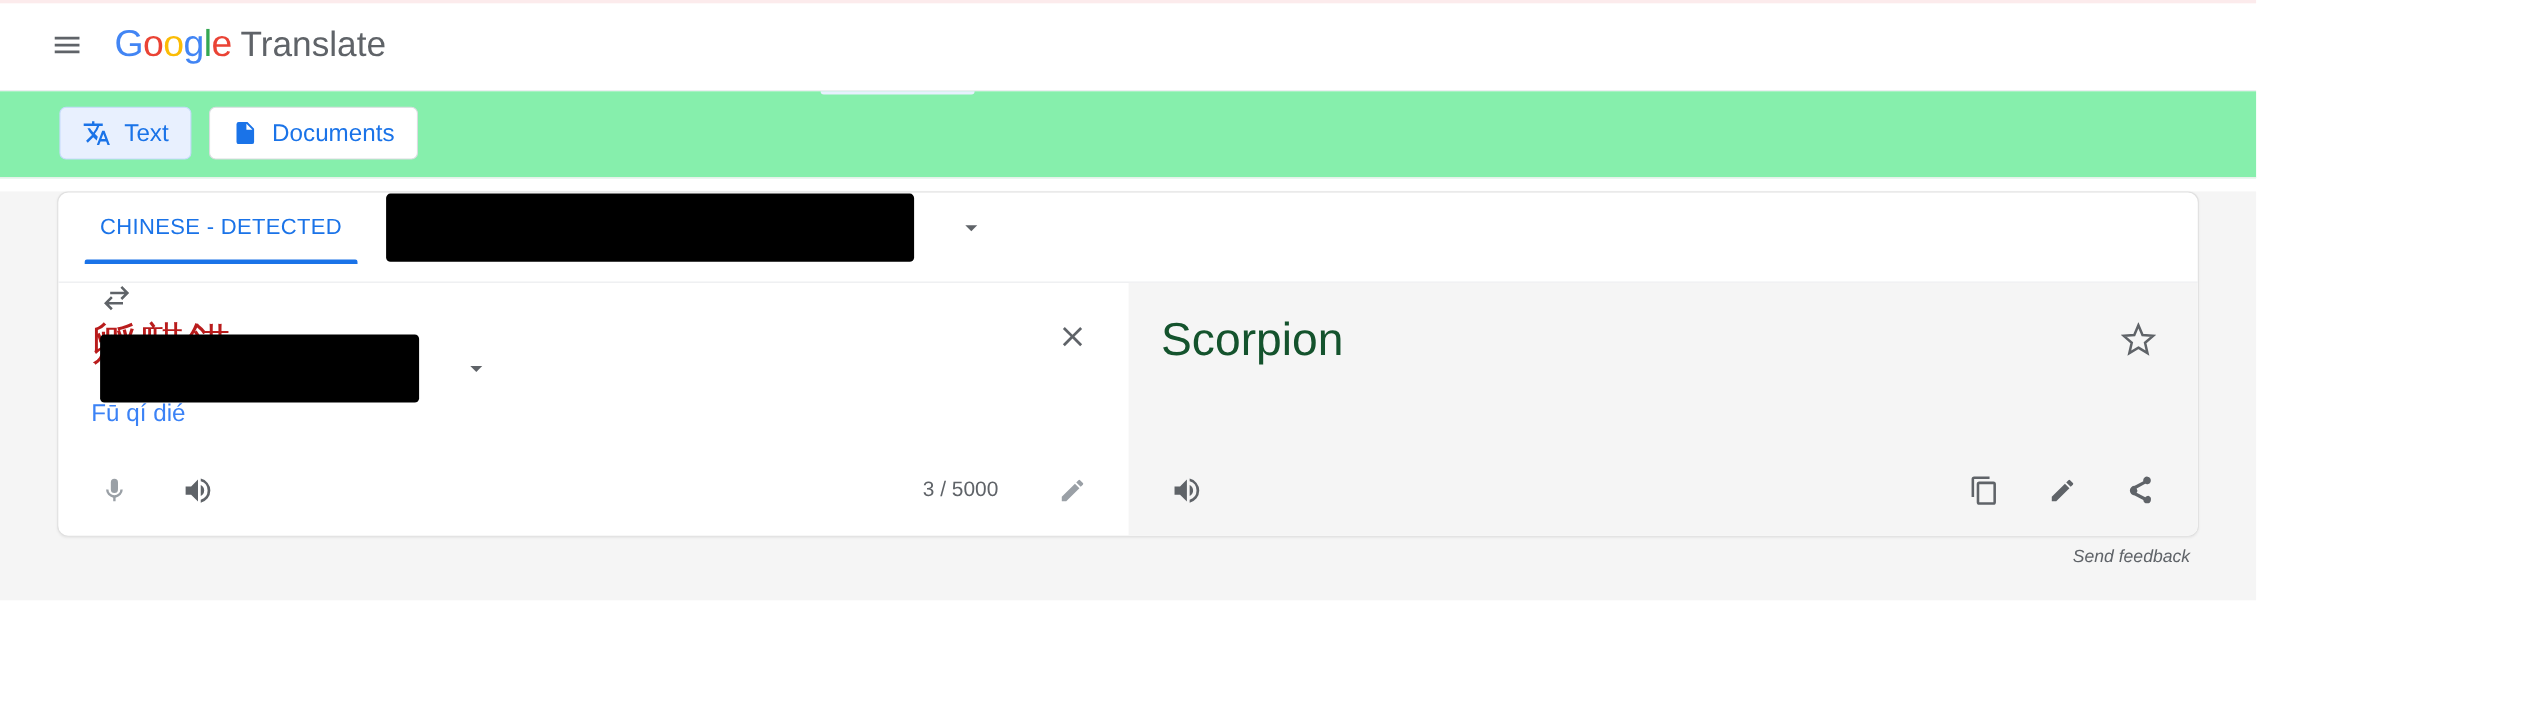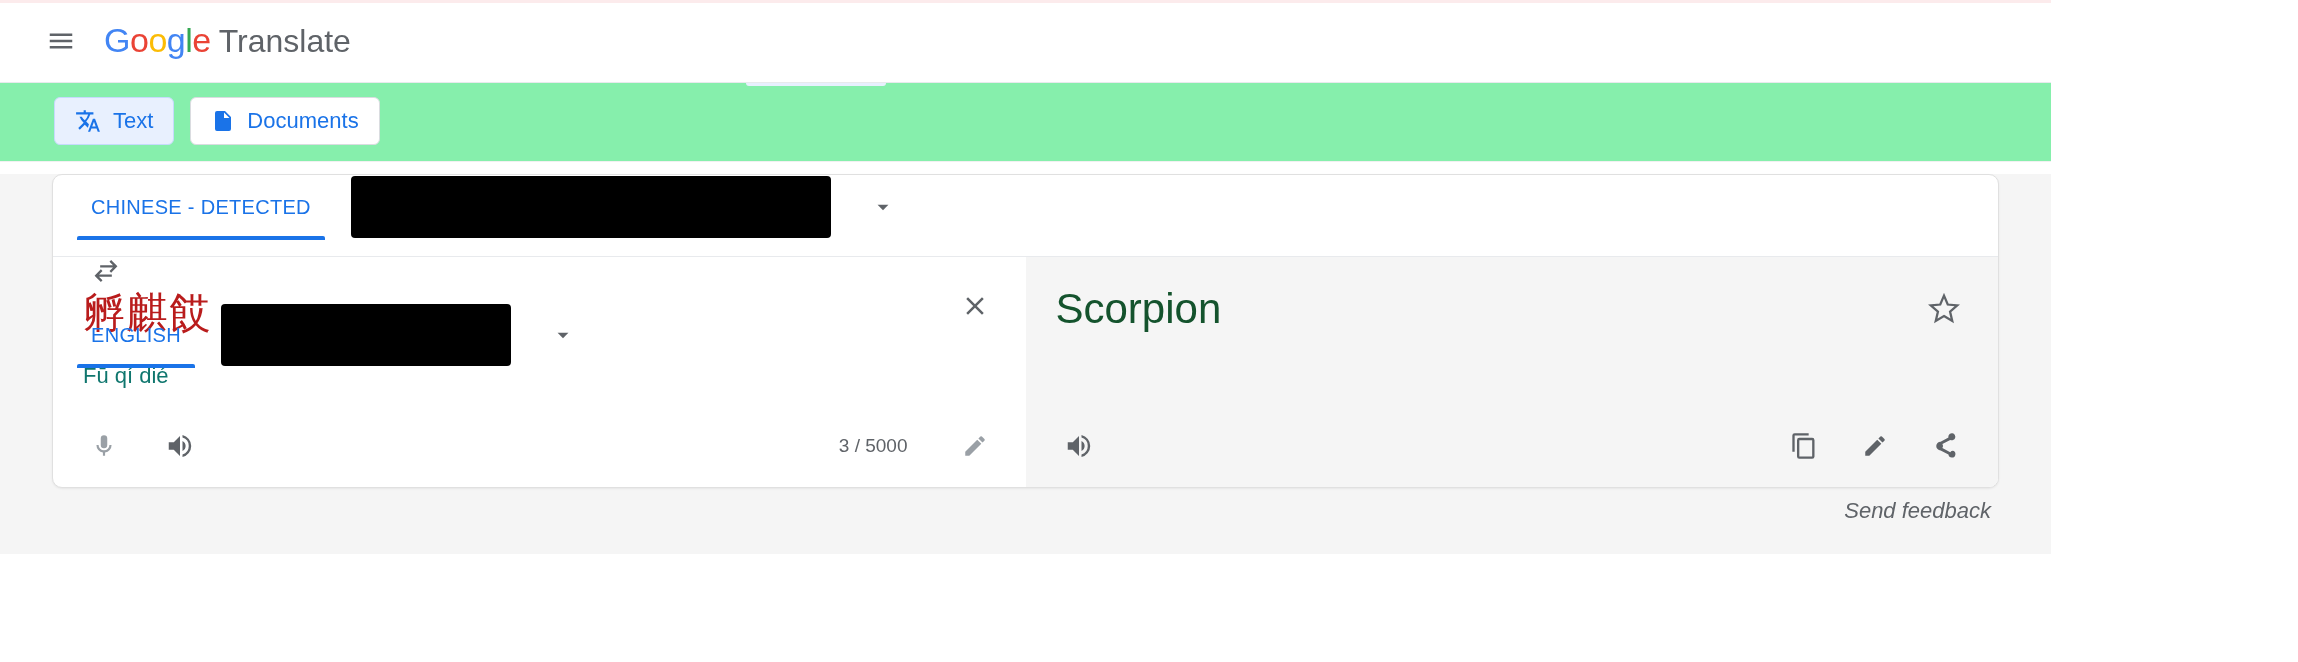--- a/index.html
+++ b/index.html
@@ -84,32 +84,32 @@
     margin-left:20px;
   }
   .swap-wrap { width:86px; display:flex; align-items:center; justify-content:center;}
 
   .panes { display:flex; }
   .pane { flex:1; padding: 28px 30px 18px 30px; display:flex; flex-direction:column; min-height:230px;}
   .pane.out { background:#f5f5f5; }
   .src-row { display:flex; align-items:flex-start; justify-content:space-between; }
   .src-text { font-size:42px; color:#b91c1c; font-weight:400; letter-spacing:1px;}
   .close-x { color:#5f6368; cursor:pointer; padding:6px;}
-  .translit { margin-top:22px; font-size:22px; color:#0f766e;}
+  .translit { margin-top:22px; font-size:22px; color:#3b82f6;}
   .out-top { display:flex; align-items:flex-start; justify-content:space-between;}
   .out-text { font-size:42px; color:#14532d; }
   .icon-btn { color:#616161; cursor:pointer; padding:8px; display:flex;}
   .bottom-row {
     margin-top:auto; display:flex; justify-content:space-between; padding-top:18px;
   }
   .brow-left{display:flex; gap:32px; align-items:center;}
   .brow-right{display:flex; gap:28px; align-items:center;}
   .char-count{ font-size:19px; color:#5f6368; margin-right:18px;}
   .feedback {
-    text-align:right; font-style:italic; color:#5f6368; font-size:22px;
+    text-align:right; font-style:italic; color:#5f6368; font-size:16px;
     padding: 10px 60px 30px 0;
   }
   svg { display:block; }
 </style>
 </head>
 <body>
 
 <div class="page">
   <div class="thin-pink"></div>
   <div class="topbar">
@@ -165,23 +165,20 @@
           </div>
         </div>
         <div class="swap-wrap">
           <div class="swap-btn">
             <svg width="28" height="28" viewBox="0 0 24 24">
                 <path fill="#5f6368" d="M7 7h11l-3-3 1.4-1.4L21.8 8l-5.4 5.4L15 12l3-3H7V7zm10 10H6l3 3-1.4 1.4L2.2 16l5.4-5.4L9 12l-3 3h11v2z"></path>
               </svg>
           </div>
         </div>
         <div class="lang-side">
-          <div class="lang-tab underlined">
-            <span>ENGLISH</span>
-          </div>
           <div class="redact small"></div>
           <div class="chev-btn">
             <svg width="26" height="26" viewBox="0 0 24 24">
                 <path fill="#5f6368" d="M7 10l5 5 5-5z"></path>
               </svg>
           </div>
         </div>
       </div>
 
       <div class="panes">

